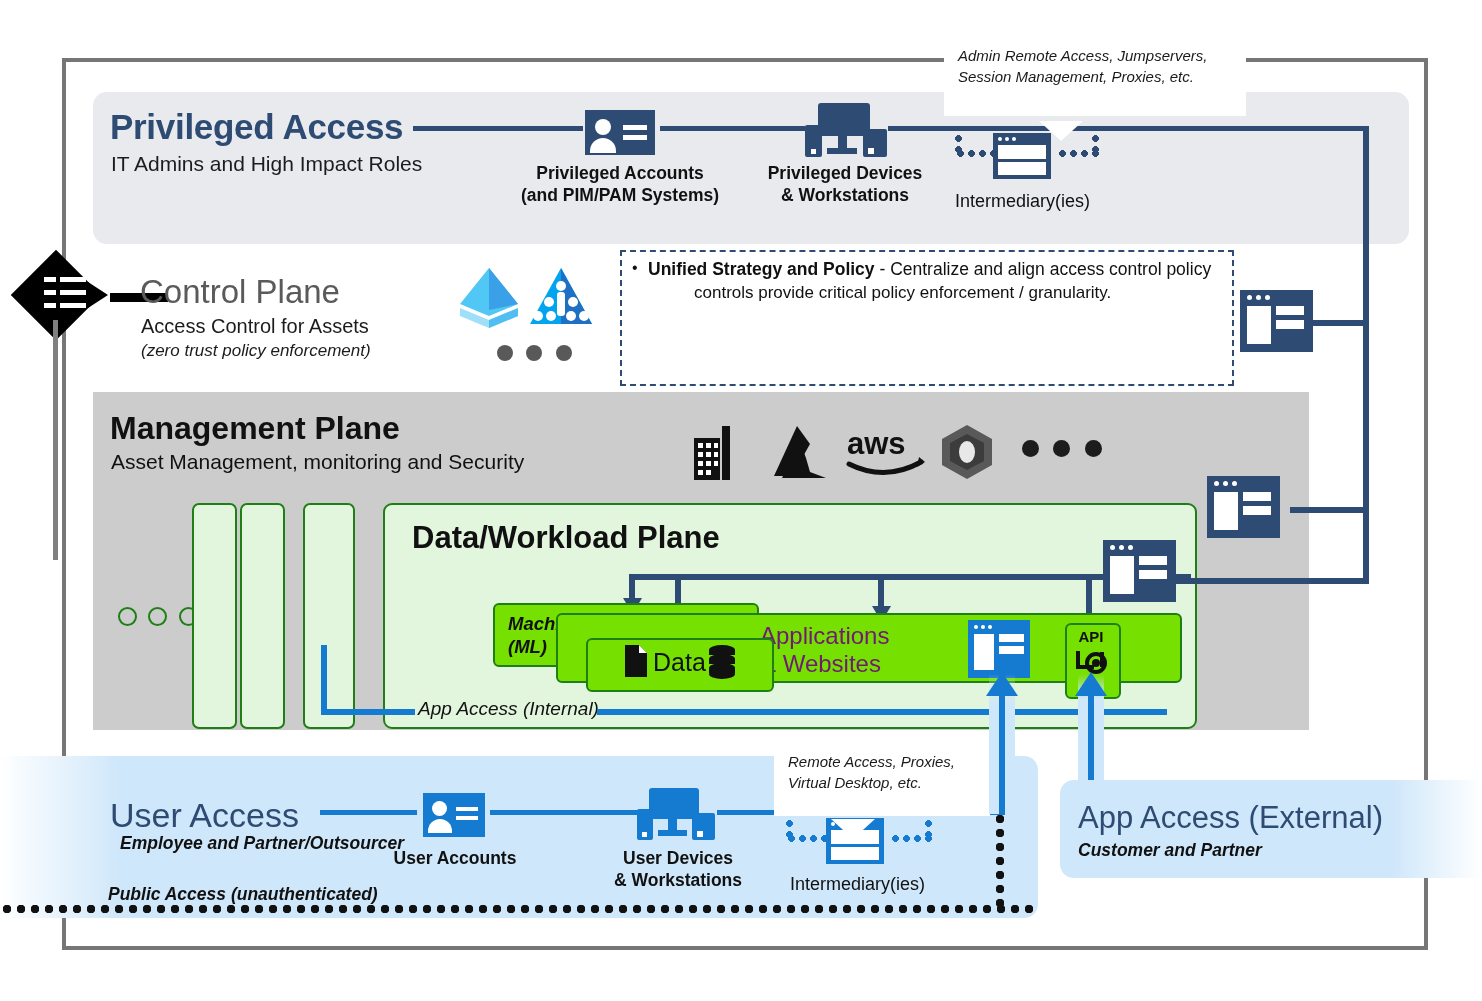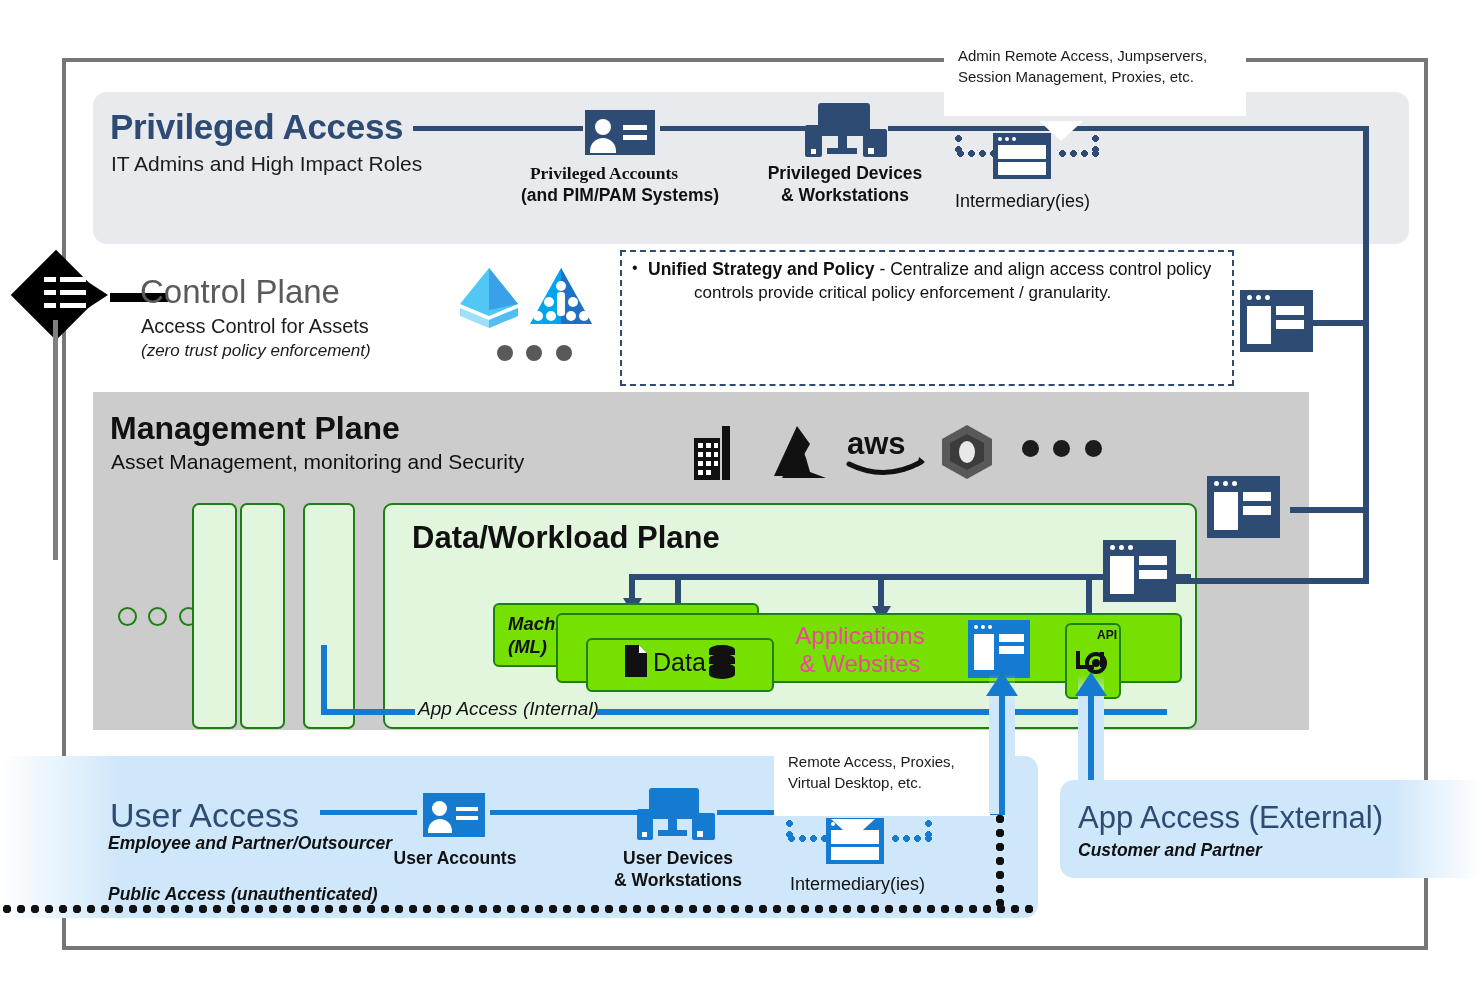--- a/index.html
+++ b/index.html
@@ -13,21 +13,21 @@
   
   #privileged-band{left:93px;top:92px;width:1316px;height:152px;background:#e8eaee;border-radius:14px;}
   .pa-title{color:#2d4b73;font-size:35px;font-weight:bold;letter-spacing:-0.3px;}
   .pa-sub{color:#1c1c1c;font-size:21px;}
 
   
   .cap{font-size:17.5px;font-weight:bold;color:#111;text-align:center;line-height:1.25;}
 
   
   .callout{background:#ffffff;border:1px solid #ffffff;box-shadow:0 0 0 0 rgba(0,0,0,0);
-           padding:10px 13px;font-size:15px;color:#1a1a1a;line-height:1.42;}
+           padding:10px 13px;font-size:15px;color:#1a1a1a;line-height:1.42;font-style:italic;}
   .callout .tail{position:absolute;width:0;height:0;border-left:22px solid transparent;
                  border-right:22px solid transparent;border-top:20px solid #ffffff;}
 
   
   .cp-title{color:#5a5a5a;font-size:33px;}
   .cp-sub{color:#1c1c1c;font-size:20px;}
   .cp-sub2{color:#1c1c1c;font-size:17px;font-style:italic;}
   #cp-diamond{left:24px;top:263px;width:64px;height:64px;background:#000;transform:rotate(45deg);}
   #cp-arrowhead{left:88px;top:282px;width:0;height:0;border-top:13px solid transparent;
                 border-bottom:13px solid transparent;border-left:20px solid #000;}
@@ -49,21 +49,21 @@
   .mp-title{color:#111;font-size:32px;font-weight:bold;}
   .mp-sub{color:#111;font-size:21px;}
 
   
   .gbar{background:#e2f6de;border:2.5px solid #1e8014;border-radius:7px;}
   #dw-plane{left:383px;top:503px;width:810px;height:222px;background:#e2f6de;border:2.5px solid #1e8014;border-radius:9px;}
   .dw-title{color:#111;font-size:31px;font-weight:bold;}
 
   .greenbox{background:#76e000;border:2.5px solid #1e8014;border-radius:6px;}
   .gb-label{font-size:18.5px;font-style:italic;font-weight:bold;color:#111;line-height:1.2;}
-  .gb-label2{font-size:24px;color:#ec4899;line-height:1.15;text-align:center;}
+  .gb-label2{font-size:24px;color:#701a75;line-height:1.15;text-align:left;}
   .gb-data{font-size:25px;color:#111;}
 
   .app-access-int{font-size:19px;font-style:italic;color:#111;}
 
   
   #user-band{left:0px;top:756px;width:1038px;height:162px;background:#cfe7fa;border-radius:0 14px 14px 0;}
   #user-band-fade{left:0px;top:756px;width:120px;height:162px;
       background:linear-gradient(to right,#ffffff 0%, #cfe7fa 100%);}
   .ua-title{color:#2d4b73;font-size:34px;}
   .ua-sub{color:#111;font-size:17.5px;font-style:italic;font-weight:bold;}
@@ -98,21 +98,21 @@
 <div class="abs pa-sub" style="left:111px;top:152px;">IT Admins and High Impact Roles</div>
 
 <div class="abs navy-line" style="left:413px;top:126px;width:170px;height:5px;"></div>
 
 <div class="abs navy" style="left:585px;top:110px;width:70px;height:45px;">
   <div class="abs" style="left:10px;top:9px;width:16px;height:16px;border-radius:50%;background:#fff;"></div>
   <div class="abs" style="left:5px;top:28px;width:26px;height:15px;border-radius:13px 13px 0 0;background:#fff;"></div>
   <div class="abs" style="left:38px;top:15px;width:24px;height:5px;background:#fff;"></div>
   <div class="abs" style="left:38px;top:25px;width:24px;height:5px;background:#fff;"></div>
 </div>
-<div class="abs cap" style="left:484px;top:163px;width:240px;font-family:Liberation Serif, serif;">Privileged Accounts</div>
+<div class="abs cap" style="left:500px;top:163px;width:240px;">Privileged Accounts</div>
 <div class="abs cap" style="left:500px;top:185px;width:240px;">(and PIM/PAM Systems)</div>
 
 <div class="abs navy-line" style="left:660px;top:126px;width:145px;height:5px;"></div>
 
 <div class="abs" style="left:805px;top:103px;width:82px;height:56px;">
   <div class="abs navy" style="left:13px;top:0px;width:52px;height:33px;border-radius:3px;"></div>
   <div class="abs navy" style="left:33px;top:33px;width:9px;height:12px;"></div>
   <div class="abs navy" style="left:22px;top:45px;width:30px;height:6px;"></div>
   <div class="abs navy" style="left:0px;top:22px;width:17px;height:32px;border-radius:2px;"></div>
   <div class="abs" style="left:6px;top:46px;width:5px;height:5px;background:#fff;"></div>
@@ -296,21 +296,21 @@
 <div class="abs blu" style="left:968px;top:620px;width:62px;height:58px;">
   <div class="abs" style="left:6px;top:5px;width:4px;height:4px;border-radius:50%;background:#fff;"></div>
   <div class="abs" style="left:13px;top:5px;width:4px;height:4px;border-radius:50%;background:#fff;"></div>
   <div class="abs" style="left:20px;top:5px;width:4px;height:4px;border-radius:50%;background:#fff;"></div>
   <div class="abs" style="left:6px;top:14px;width:20px;height:36px;background:#fff;"></div>
   <div class="abs" style="left:31px;top:14px;width:25px;height:8px;background:#fff;"></div>
   <div class="abs" style="left:31px;top:26px;width:25px;height:8px;background:#fff;"></div>
 </div>
 
 <div class="abs greenbox" style="left:1065px;top:623px;width:52px;height:72px;"></div>
-<div class="abs" style="left:1065px;top:628px;width:52px;text-align:right;font-size:12px;font-weight:bold;color:#111;">API</div>
+<div class="abs" style="left:1065px;top:628px;width:52px;text-align:center;font-size:15px;font-weight:bold;color:#111;">API</div>
 <svg class="abs" style="left:1072px;top:645px;" width="38" height="32">
   <path d="M6,6 L6,22 L22,22" stroke="#111" stroke-width="4" fill="none"></path>
   <path d="M30,7 L30,22" stroke="#111" stroke-width="4" fill="none"></path>
   <circle cx="24" cy="18" r="9" stroke="#111" stroke-width="4" fill="none"></circle>
   <circle cx="24" cy="18" r="4" fill="#111"></circle>
 </svg>
 
 <div class="abs blue-line" style="left:321px;top:645px;width:6px;height:70px;"></div>
 <div class="abs blue-line" style="left:321px;top:709px;width:94px;height:6px;"></div>
 <div class="abs app-access-int" style="left:418px;top:698px;">App Access (Internal)</div>
@@ -345,21 +345,21 @@
   <div class="abs" style="left:25px;top:5px;width:5px;height:5px;border-radius:50%;background:#fff;"></div>
   <div class="abs" style="left:7px;top:16px;width:24px;height:38px;background:#fff;"></div>
   <div class="abs" style="left:36px;top:16px;width:28px;height:9px;background:#fff;"></div>
   <div class="abs" style="left:36px;top:30px;width:28px;height:9px;background:#fff;"></div>
 </div>
 
 <div class="abs" id="user-band"></div>
 <div class="abs" id="user-band-fade"></div>
 
 <div class="abs ua-title" style="left:110px;top:796px;">User Access</div>
-<div class="abs ua-sub" style="left:108px;top:833px;">Employee and Partner/Outsourcer</div>
+<div class="abs ua-sub" style="left:120px;top:833px;">Employee and Partner/Outsourcer</div>
 <div class="abs ua-sub" style="left:108px;top:884px;">Public Access (unauthenticated)</div>
 
 <div class="abs dot-line" style="left:0px;top:904px;width:1036px;height:10px;background-size:14px 14px;"></div>
 
 <div class="abs blue-line" style="left:320px;top:810px;width:97px;height:5px;"></div>
 
 <div class="abs blu" style="left:423px;top:793px;width:62px;height:44px;">
   <div class="abs" style="left:9px;top:8px;width:15px;height:15px;border-radius:50%;background:#fff;"></div>
   <div class="abs" style="left:5px;top:26px;width:24px;height:14px;border-radius:12px 12px 0 0;background:#fff;"></div>
   <div class="abs" style="left:33px;top:14px;width:22px;height:4px;background:#fff;"></div>

